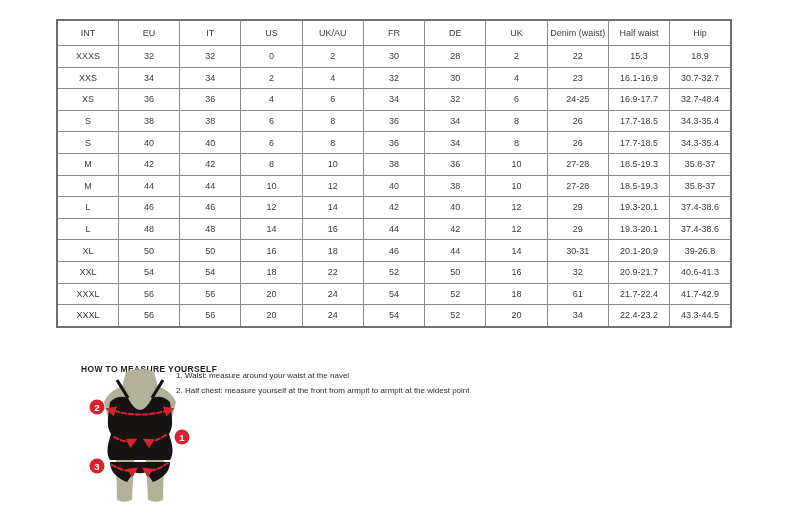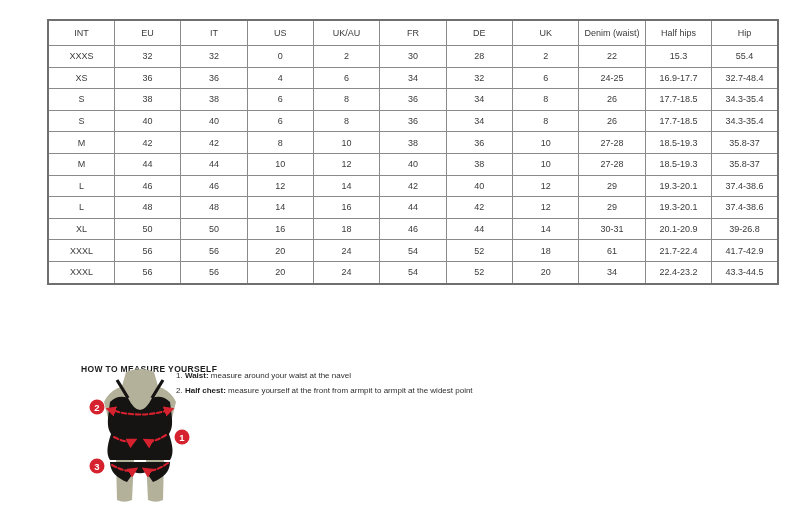--- a/index.html
+++ b/index.html
@@ -2,21 +2,21 @@
 <html><head>
 <meta charset="utf-8">
 <style>
   html,body{margin:0;padding:0;}
   body{
     width:798px;height:519px;position:relative;background:#ffffff;
     font-family:"Liberation Sans",sans-serif;overflow:hidden;
   }
   
   .size-table{
-    position:absolute;left:47px;top:19px;width:732px;
+    position:absolute;left:56px;top:19px;width:676px;
     border-collapse:collapse;table-layout:fixed;
     border:2px solid #6f6f6f;
   }
   .size-table th,.size-table td{
     border:1px solid #8a8a8a;
     font-size:9px;color:#3a3a3a;font-weight:400;
     text-align:center;vertical-align:middle;
     padding:0 1px;white-space:nowrap;overflow:hidden;
   }
   .size-table th{height:24px;}
@@ -27,54 +27,67 @@
     font-size:8.5px;font-weight:700;color:#1c1c1c;letter-spacing:.35px;
   }
   .figure-wrap{
     position:absolute;left:84px;top:366px;width:112px;height:140px;
   }
   .measure-list{
     position:absolute;left:176px;top:372px;margin:0;padding:0;list-style:none;
     font-size:8px;color:#2e2e2e;
   }
   .measure-list li{margin:0 0 6px 0;line-height:8.5px;}
-  .measure-list .term{font-weight:700;color:#1d1d1d;margin-top:32px;}
+  .measure-list .term{font-weight:400;color:#1d1d1d;margin-top:32px;}
 </style>
 </head>
 <body>
 
 <table class="size-table">
   <thead>
     <tr id="header-row">
         <th>INT</th>
         <th>EU</th>
         <th>IT</th>
         <th>US</th>
         <th>UK/AU</th>
         <th>FR</th>
         <th>DE</th>
         <th>UK</th>
         <th>Denim (waist)</th>
-        <th>Half hips</th>
+        <th>Half waist</th>
         <th>Hip</th>
       </tr>
   </thead>
   <tbody id="size-table-body">
       <tr>
         <td>XXXS</td>
         <td>32</td>
         <td>32</td>
         <td>0</td>
         <td>2</td>
         <td>30</td>
         <td>28</td>
         <td>2</td>
         <td>22</td>
         <td>15.3</td>
-        <td>55.4</td>
+        <td>18.9</td>
+      </tr>
+      <tr>
+        <td>XXS</td>
+        <td>34</td>
+        <td>34</td>
+        <td>2</td>
+        <td>4</td>
+        <td>32</td>
+        <td>30</td>
+        <td>4</td>
+        <td>23</td>
+        <td>16.1-16.9</td>
+        <td>30.7-32.7</td>
       </tr>
       <tr>
         <td>XS</td>
         <td>36</td>
         <td>36</td>
         <td>4</td>
         <td>6</td>
         <td>34</td>
         <td>32</td>
         <td>6</td>
@@ -165,20 +178,33 @@
         <td>50</td>
         <td>50</td>
         <td>16</td>
         <td>18</td>
         <td>46</td>
         <td>44</td>
         <td>14</td>
         <td>30-31</td>
         <td>20.1-20.9</td>
         <td>39-26.8</td>
+      </tr>
+      <tr>
+        <td>XXL</td>
+        <td>54</td>
+        <td>54</td>
+        <td>18</td>
+        <td>22</td>
+        <td>52</td>
+        <td>50</td>
+        <td>16</td>
+        <td>32</td>
+        <td>20.9-21.7</td>
+        <td>40.6-41.3</td>
       </tr>
       <tr>
         <td>XXXL</td>
         <td>56</td>
         <td>56</td>
         <td>20</td>
         <td>24</td>
         <td>54</td>
         <td>52</td>
         <td>18</td>

